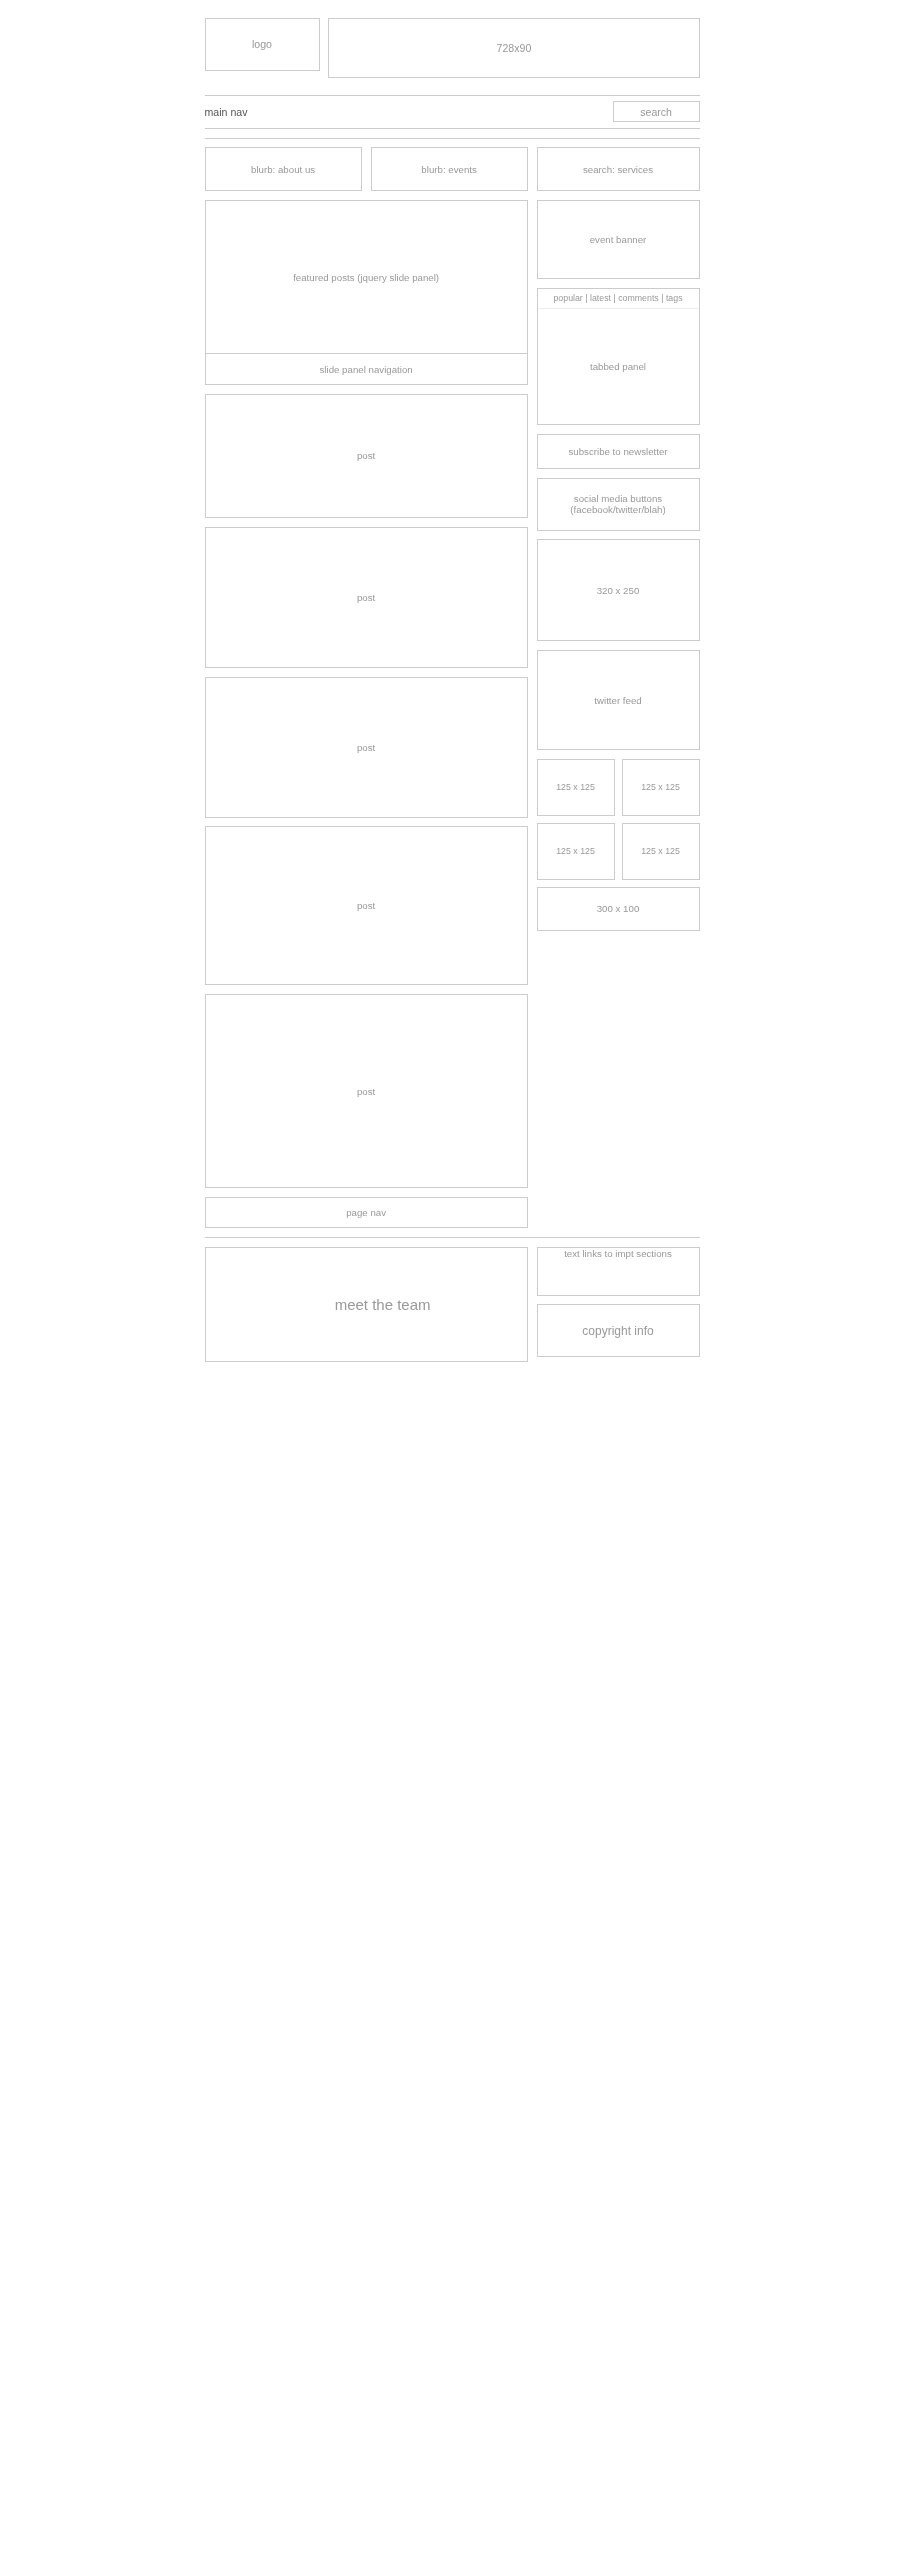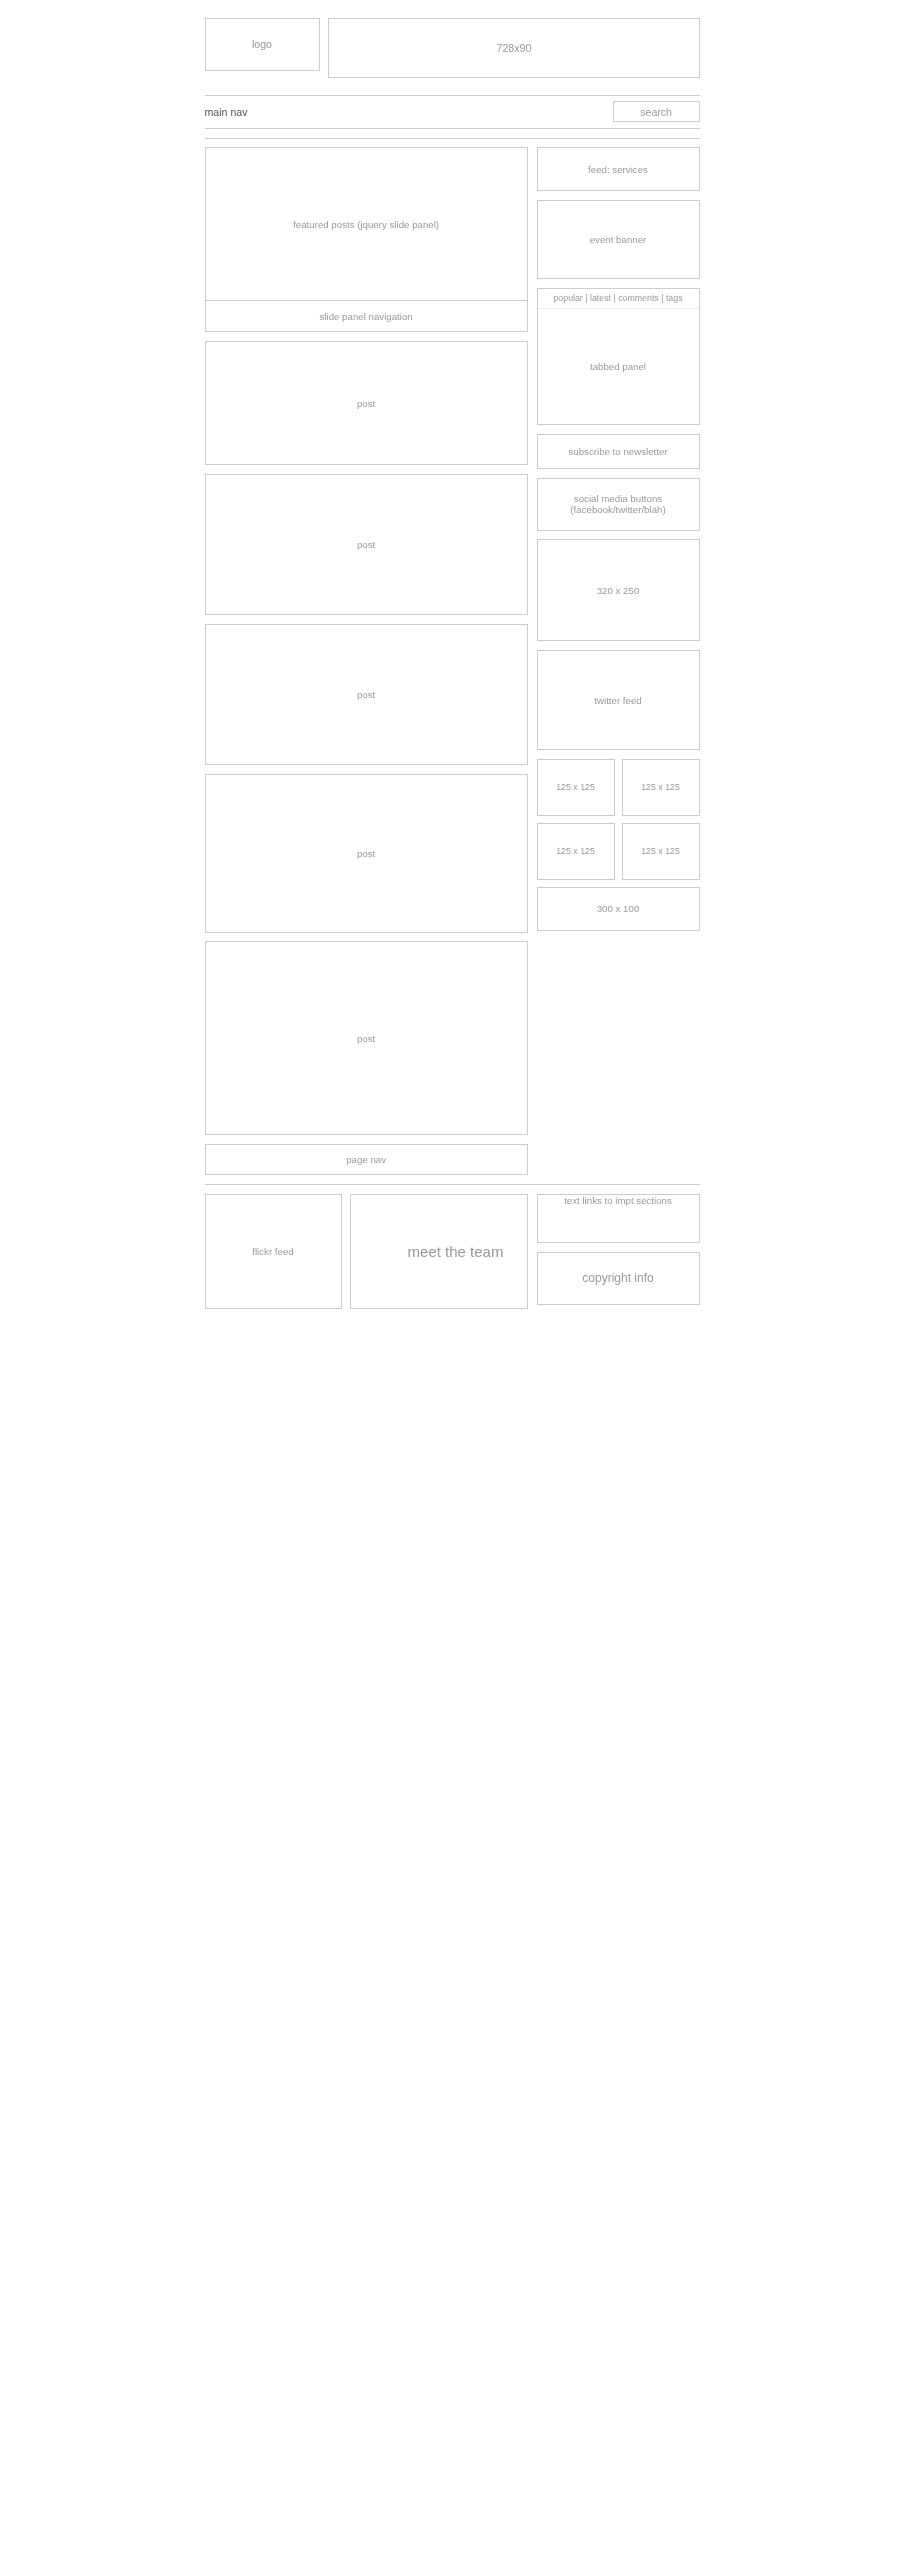--- a/index.html
+++ b/index.html
@@ -274,20 +274,28 @@
     <span>main nav</span>
     <div class="nav-bar-search">
       <span>search</span>
     </div>
   </div>
 
   <div class="main-layout">
 
     <div class="main-content">
 
+      <div class="blurbs-row">
+        <div class="blurb-box">
+          <span>blurb: about us</span>
+        </div>
+        <div class="blurb-box">
+          <span>blurb: events</span>
+        </div>
+      </div>
 
       <div class="featured-panel">
         <div class="featured-panel-text">
           <span>featured posts (jquery slide panel)</span>
         </div>
         <div class="featured-panel-nav">
           <span>slide panel navigation</span>
         </div>
       </div>
 
@@ -313,21 +321,21 @@
 
       <div class="page-nav">
         <span>page nav</span>
       </div>
 
     </div>
 
     <div class="sidebar">
 
       <div class="sidebar-box sidebar-blurb">
-        <span>feed: services</span>
+        <span>search: services</span>
       </div>
 
       <div class="sidebar-box sidebar-event">
         <span>event banner</span>
       </div>
 
       <div class="sidebar-box sidebar-tabbed" style="flex-direction:column; justify-content:flex-start; align-items:stretch;">
         <div class="sidebar-tabbed-header">
           <span>popular | latest | comments | tags</span>
         </div>
@@ -374,23 +382,20 @@
       <div class="sidebar-300x100">
         <span>300 x 100</span>
       </div>
 
     </div>
   </div>
 
   <div class="footer-section">
     <div class="footer-layout">
 
-      <div class="footer-flickr">
-        <span>flickr feed</span>
-      </div>
 
       <div class="footer-team">
         <span>meet the team</span>
       </div>
 
       <div class="footer-right">
         <div class="footer-links-box">
           <span>text links to impt sections</span>
         </div>
         <div class="footer-copyright-box">

